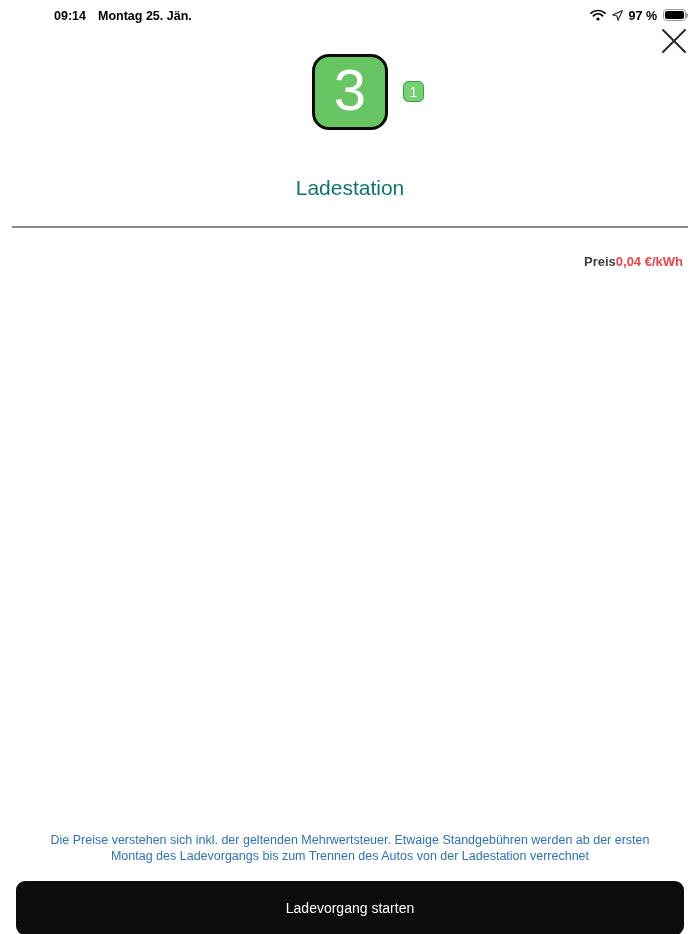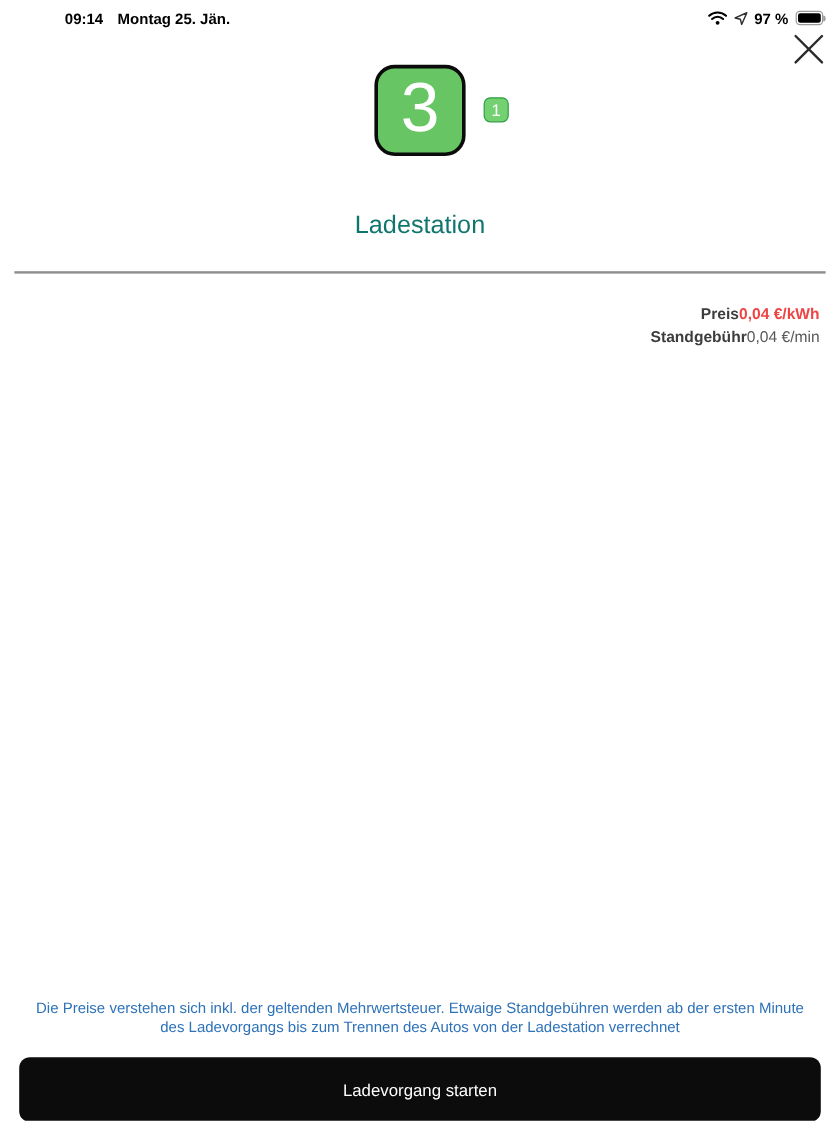--- a/index.html
+++ b/index.html
@@ -198,21 +198,17 @@
 </div>
 
 <div class="page-title">Ladestation</div>
 <div class="divider"></div>
 
 <div class="details">
   <div class="detail-row bold-value">
     <span class="detail-label">Preis</span>
     <span class="detail-value">0,04 €/kWh</span>
   </div>
-  <div class="detail-row">
-    <span class="detail-label">Standgebühr</span>
-    <span class="detail-value">0,04 €/min</span>
-  </div>
 </div>
 
-<div class="disclaimer">Die Preise verstehen sich inkl. der geltenden Mehrwertsteuer. Etwaige Standgebühren werden ab der ersten Minute des Ladevorgangs bis zum Trennen des Autos von der Ladestation verrechnet</div>
+<div class="disclaimer">Die Preise verstehen sich inkl. der geltenden Mehrwertsteuer. Etwaige Standgebühren werden ab der ersten Montag des Ladevorgangs bis zum Trennen des Autos von der Ladestation verrechnet</div>
 
 <button class="start-button">Ladevorgang starten</button>
 
 </body></html>

